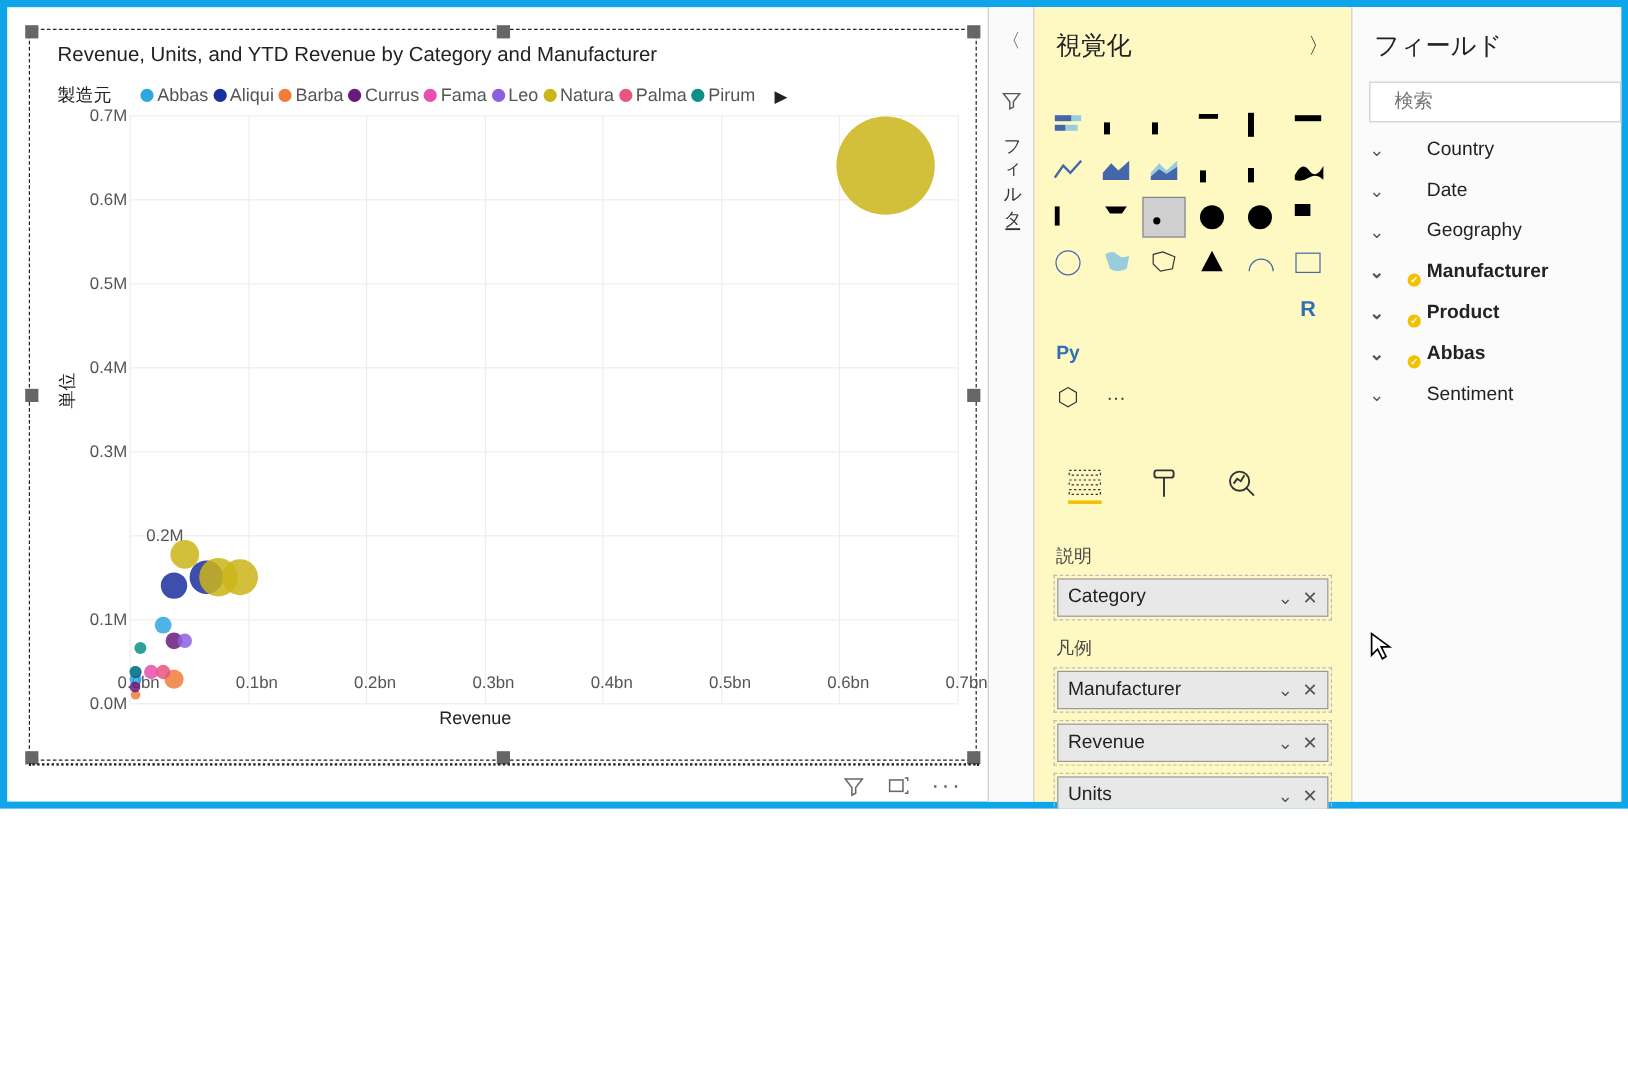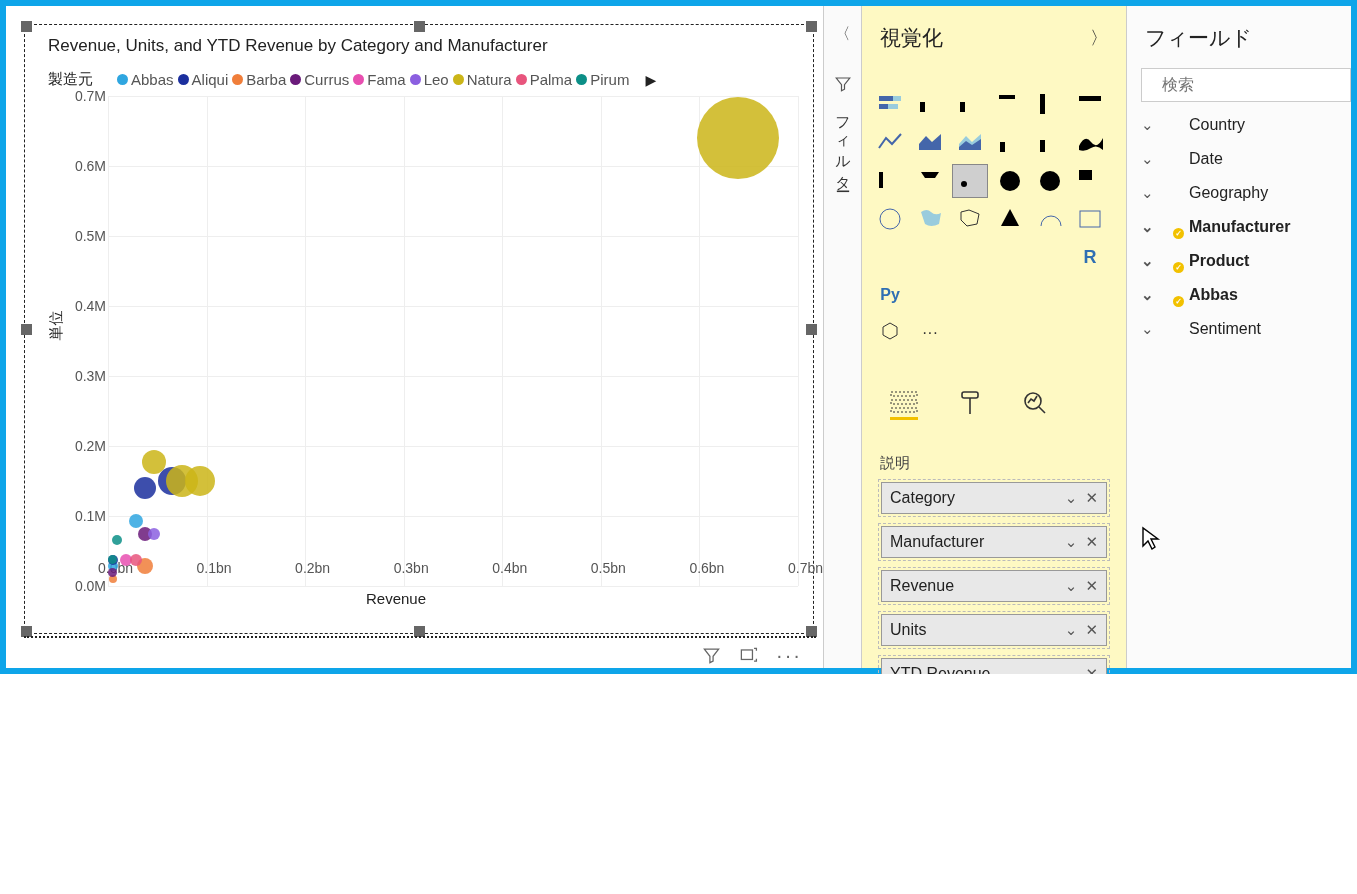--- a/index.html
+++ b/index.html
@@ -103,21 +103,21 @@
         <div class="grid-v" style="left: 299.143px;"></div>
         <div class="grid-v" style="left: 397.714px;"></div>
         <div class="grid-v" style="left: 496.286px;"></div>
         <div class="grid-v" style="left: 594.857px;"></div>
         <div class="grid-v" style="left: 693.429px;"></div>
         <div class="grid-v" style="left: 792px;"></div>
       </div>
     <div id="tick-container">
         <div class="y-tick" style="top: 572px;">0.0M</div>
         <div class="y-tick" style="top: 502px;">0.1M</div>
-        <div class="y-tick" style="top: 432px;">0.2M</div>
+        <div class="y-tick" style="top: 432px; margin-left: 47px;">0.2M</div>
         <div class="y-tick" style="top: 362px;">0.3M</div>
         <div class="y-tick" style="top: 292px;">0.4M</div>
         <div class="y-tick" style="top: 222px;">0.5M</div>
         <div class="y-tick" style="top: 152px;">0.6M</div>
         <div class="y-tick" style="top: 82px;">0.7M</div>
         <div class="x-tick" style="left: 77px;">0.0bn</div>
         <div class="x-tick" style="left: 175.571px;">0.1bn</div>
         <div class="x-tick" style="left: 274.143px;">0.2bn</div>
         <div class="x-tick" style="left: 372.714px;">0.3bn</div>
         <div class="x-tick" style="left: 471.286px;">0.4bn</div>
@@ -522,20 +522,21 @@
       <div class="well-wrap">
           <div class="well">
             <span>Category</span>
             <span class="ctrls">
               <span>⌄</span>
               <span>✕</span>
             </span>
           </div>
         </div>
 
+      <div class="well-label">凡例</div>
       <div class="well-wrap">
           <div class="well">
             <span>Manufacturer</span>
             <span class="ctrls">
               <span>⌄</span>
               <span>✕</span>
             </span>
           </div>
         </div>
 

